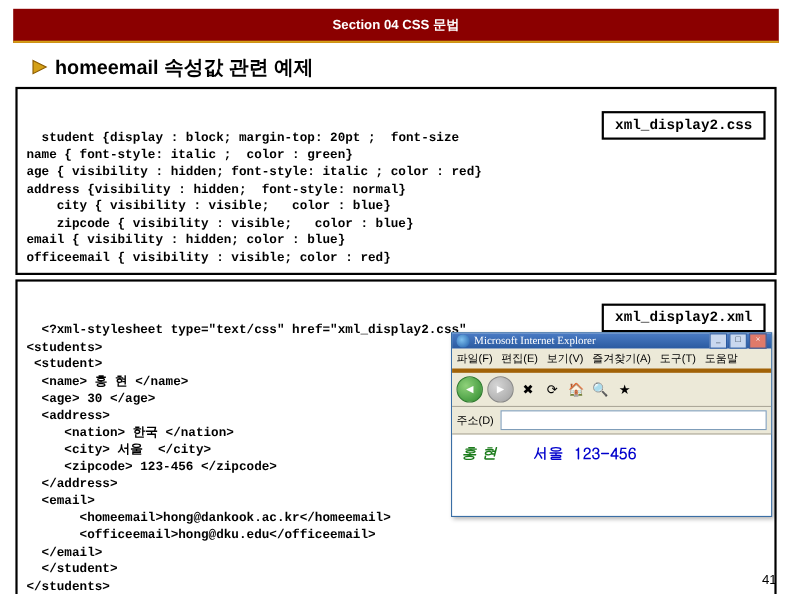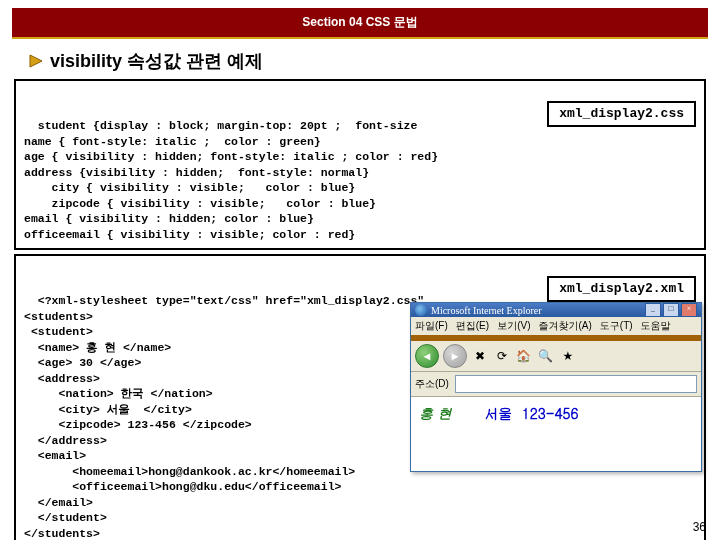--- a/index.html
+++ b/index.html
@@ -92,21 +92,21 @@
     font-size:8px;
     line-height:10px;
     text-align:center;
     color:#123;
   }
   .win-btn.close{ background:#e07a6a; color:#fff;}
   .menubar {
     background:#ece9d8;
     font-size:10px;
     padding:2px 4px;
-    border-bottom:6px solid #a16207;
+    border-bottom:4px solid #a16207;
     display:flex;
     gap:8px;
   }
   .toolbar {
     background:#ece9d8;
     padding:3px 4px;
     border-bottom:1px solid #aca899;
     display:flex;
     align-items:center;
     gap:4px;
@@ -159,21 +159,21 @@
 <body>
 
 <div class="header-bar">Section 04 CSS 문법</div>
 
 <div class="section-title">
   <span class="icon">
     <svg width="16" height="16" viewBox="0 0 16 16">
       <polygon points="2,2 14,8 2,14" fill="#d4a017" stroke="#8b5a00" stroke-width="1"></polygon>
     </svg>
   </span>
-  <span>visibility 속성값 관련 예제</span>
+  <span>homeemail 속성값 관련 예제</span>
 </div>
 
 <div class="codebox">
   <div class="file-label">xml_display2.css</div>
   <span>student {display : block; margin-top: 20pt ;  font-size
 name { font-style: italic ;  color : green}
 age { visibility : hidden; font-style: italic ; color : red}
 address {visibility : hidden;  font-style: normal}
     city { visibility : visible;   color : blue}
     zipcode { visibility : visible;   color : blue}
@@ -237,13 +237,13 @@
   <div class="content-area">
     <div>
       <span class="content-name">홍 현</span>
       &nbsp;&nbsp;&nbsp;&nbsp;&nbsp;
       <span class="content-city">서울</span>&nbsp;
       <span class="content-zip">123-456</span>
     </div>
   </div>
 </div>
 
-<div class="page-number">36</div>
+<div class="page-number">41</div>
 
 </body></html>

